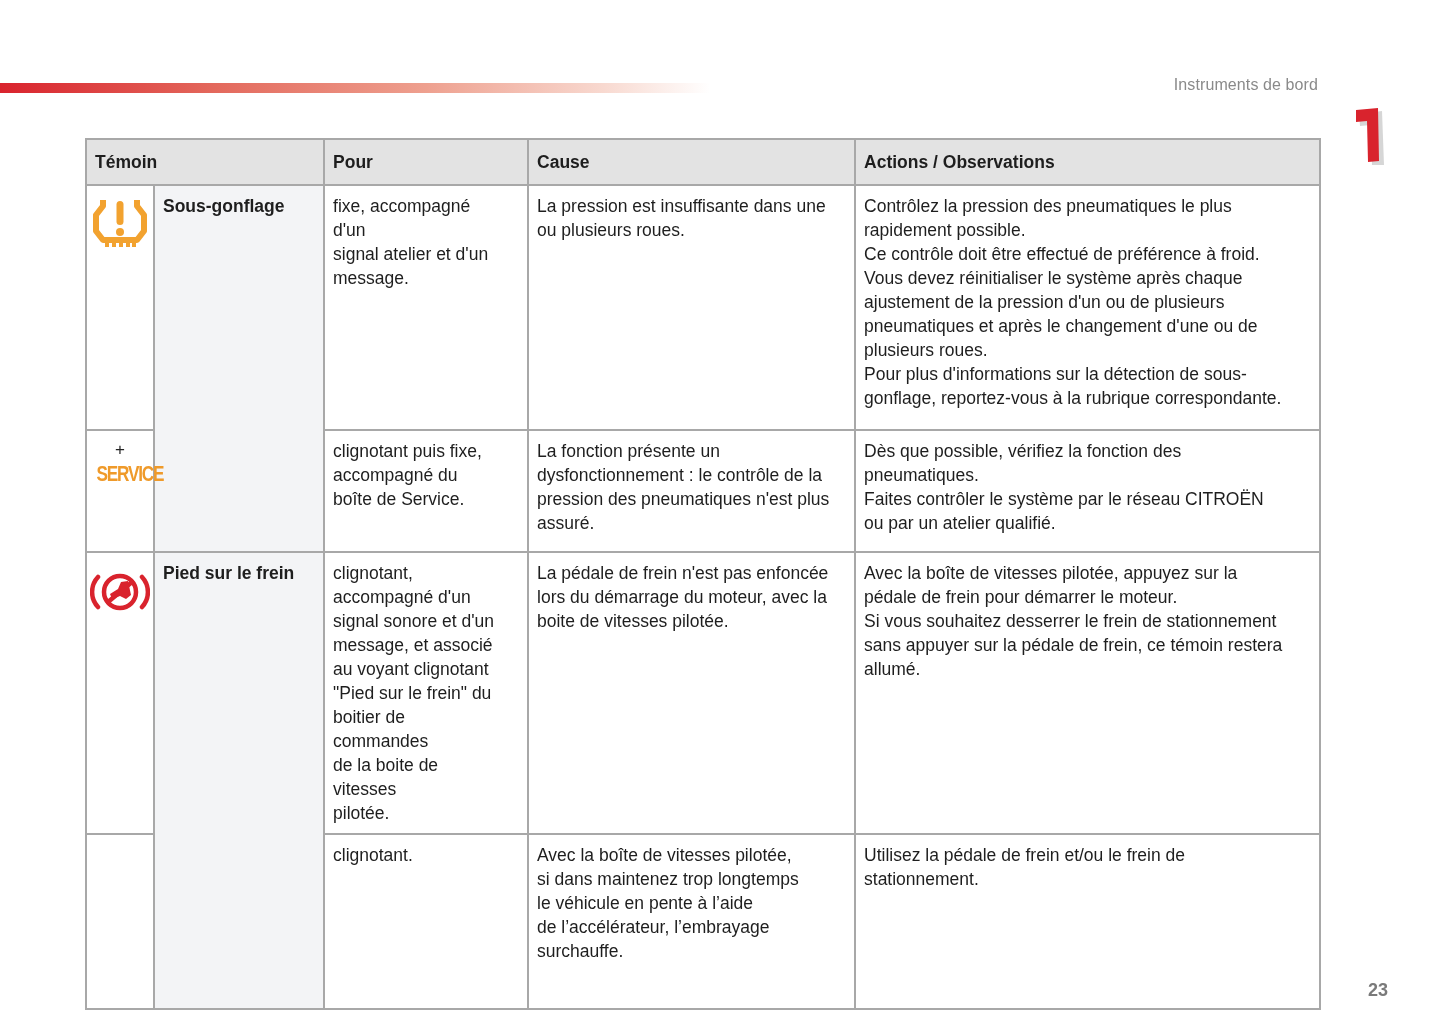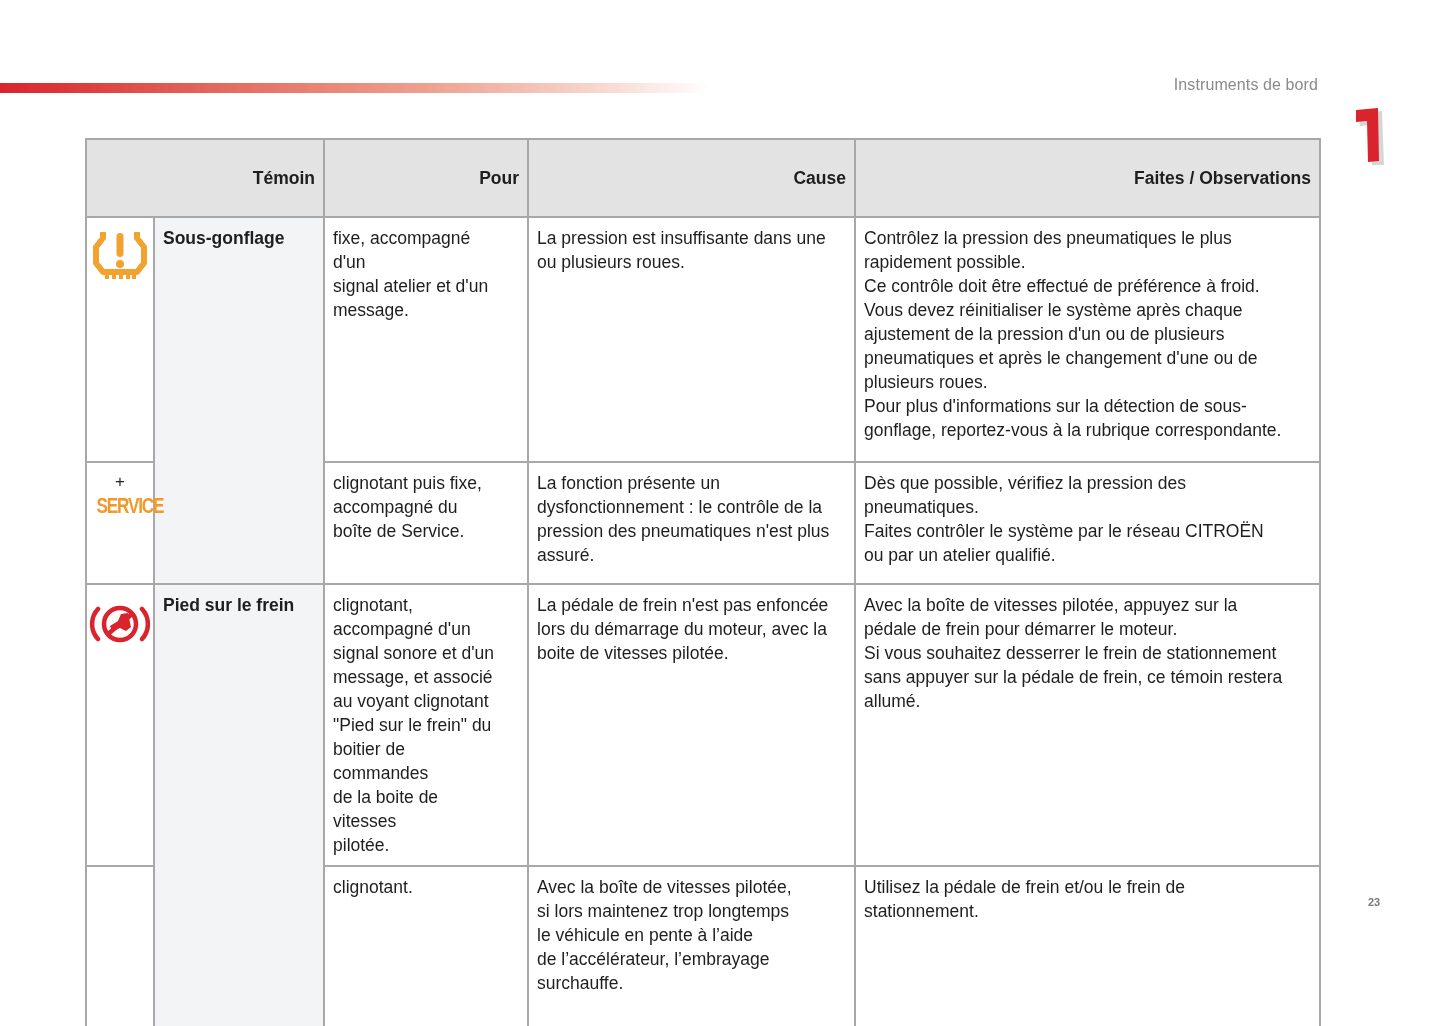--- a/index.html
+++ b/index.html
@@ -2,25 +2,25 @@
 <html><head>
 <meta charset="utf-8">
 <style>
   html, body { margin: 0; padding: 0; background: #ffffff; }
   body { width: 1445px; height: 1026px; position: relative; overflow: hidden;
          font-family: "Liberation Sans", sans-serif; color: #1e1e1e; }
   .top-bar { position: absolute; left: 0; top: 83px; width: 710px; height: 10px;
              background: linear-gradient(to right, #d9232d 0%, #e3685c 30%, #eea08f 60%, #f8d9d0 85%, rgba(255,255,255,0) 100%); }
   .section-title { position: absolute; right: 127px; top: 76px; font-size: 16px; color: #8a8a8a; letter-spacing: 0.1px; }
   .chapter-num { position: absolute; left: 1354px; top: 107px; width: 30px; height: 58px; }
-  .page-num { position: absolute; left: 1368px; top: 896px; font-size: 11px; font-weight: bold; color: #7a7a7a; }
+  .page-num { position: absolute; left: 1368px; top: 980px; font-size: 18px; font-weight: bold; color: #7a7a7a; }
 
   table.warn { position: absolute; left: 85px; top: 138px; width: 1234px; border-collapse: collapse; table-layout: fixed; }
   table.warn th, table.warn td { border: 2px solid #a8a8a8; vertical-align: top; font-size: 17.5px; line-height: 24px; }
-  table.warn th { background: #e3e3e3; text-align: right; font-weight: bold; height: 44px; padding: 16px 8px; vertical-align: middle; }
+  table.warn th { background: #e3e3e3; text-align: left; font-weight: bold; height: 44px; padding: 0 8px; vertical-align: middle; }
   table.warn td { padding: 8px 24px 8px 8px; }
   td.icon-cell { text-align: center; padding: 6px 0 !important; }
   td.name-cell { background: #f3f4f6; font-weight: bold; }
   .cell-text { white-space: pre-line; }
   .plus { font-size: 17px; line-height: 18px; margin-top: 4px; color: #222; }
   .service { font-family: "Liberation Sans", sans-serif; font-weight: bold; color: #ef9a2a; font-size: 22px; letter-spacing: -1.5px; transform: scaleX(0.78); display: inline-block; margin-top: 3px; }
   .icon-svg { display: block; margin: 4px auto 0; }
 </style>
 </head>
 <body>
@@ -40,21 +40,21 @@
       <col style="width:170px">
       <col style="width:204px">
       <col style="width:327px">
       <col style="width:465px">
   </colgroup>
   <thead>
     <tr>
       <th colspan="2">Témoin</th>
       <th>Pour</th>
       <th>Cause</th>
-      <th>Faites / Observations</th>
+      <th>Actions / Observations</th>
     </tr>
   </thead>
   <tbody>
 
     <tr style="height:245px">
       <td class="icon-cell">
         <svg class="icon-svg" width="58" height="56" viewBox="0 0 58 56">
           <g fill="none" stroke="#f2a22f" stroke-width="6" stroke-linejoin="round">
             <path d="M12,4 L12,10 L5,19 L5,35 L12,44 L46,44 L53,35 L53,19 L46,10 L46,4"></path>
           </g>
@@ -91,21 +91,21 @@
         <div class="plus">+</div>
         <div class="service">SERVICE</div>
       </td>
       <td class="cell-text">clignotant puis fixe,
 accompagné du
 boîte de Service.</td>
       <td class="cell-text">La fonction présente un
 dysfonctionnement : le contrôle de la
 pression des pneumatiques n'est plus
 assuré.</td>
-      <td class="cell-text">Dès que possible, vérifiez la pression des
+      <td class="cell-text">Dès que possible, vérifiez la fonction des
 pneumatiques.
 Faites contrôler le système par le réseau CITROËN
 ou par un atelier qualifié.</td>
     </tr>
 
     <tr style="height:232px">
       <td class="icon-cell">
         <svg class="icon-svg" width="60" height="46" viewBox="0 0 60 46" style="margin-top:10px">
           <g fill="none" stroke="#d9232d" stroke-width="4.5" stroke-linecap="round">
             <path d="M8,8 A22,22 0 0 0 8,38"></path>
@@ -133,21 +133,21 @@
 pédale de frein pour démarrer le moteur.
 Si vous souhaitez desserrer le frein de stationnement
 sans appuyer sur la pédale de frein, ce témoin restera
 allumé.</td>
     </tr>
 
     <tr style="height:175px">
       <td class="icon-cell"></td>
       <td class="cell-text">clignotant.</td>
       <td class="cell-text">Avec la boîte de vitesses pilotée,
-si lors maintenez trop longtemps
+si dans maintenez trop longtemps
 le véhicule en pente à l’aide
 de l’accélérateur, l’embrayage
 surchauffe.</td>
       <td class="cell-text">Utilisez la pédale de frein et/ou le frein de
 stationnement.</td>
     </tr>
   </tbody>
 </table>
 
 <div class="page-num">23</div>

